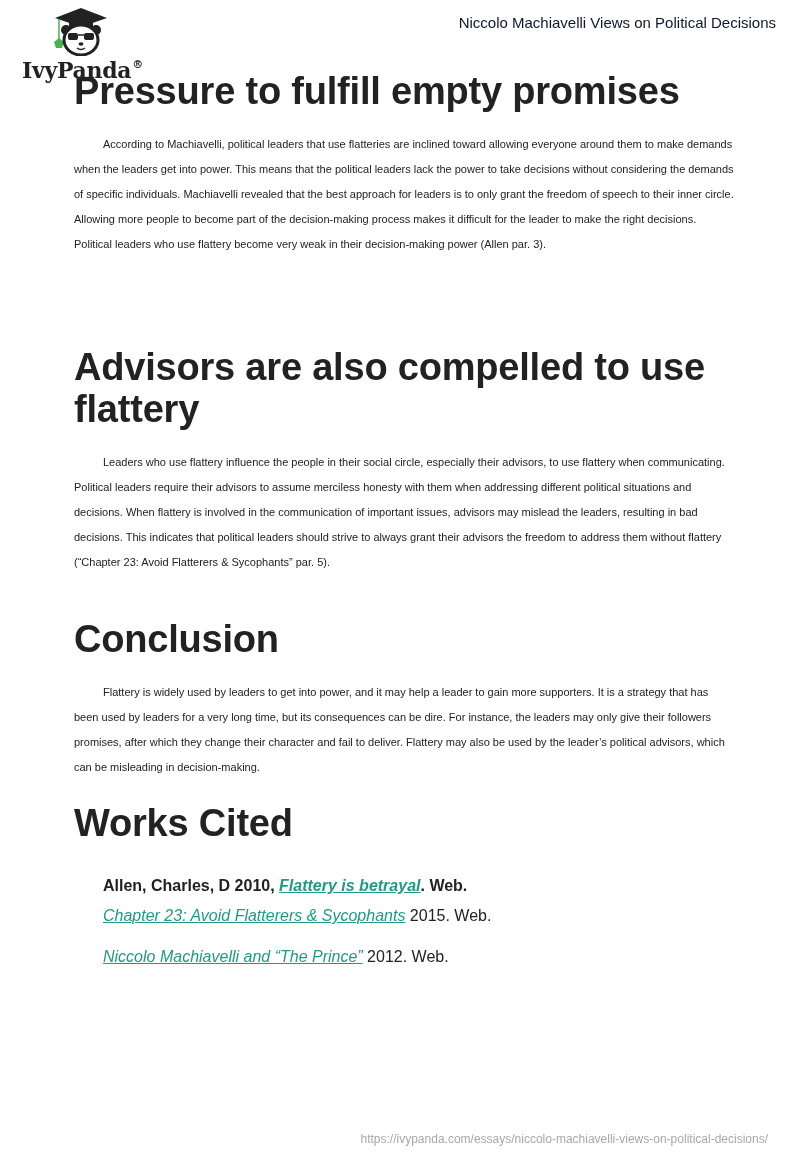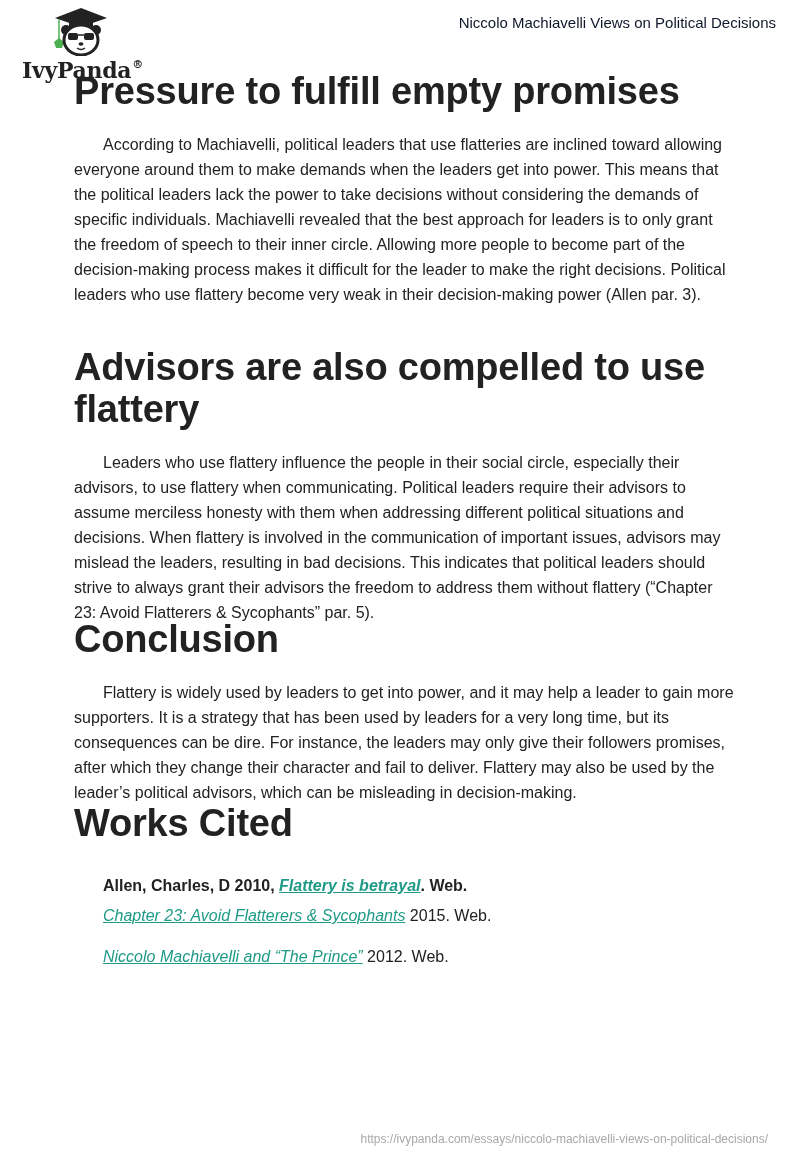--- a/index.html
+++ b/index.html
@@ -63,21 +63,21 @@
     }
     h2 {
       font-size: 38px;
       font-weight: bold;
       color: #222222;
       margin: 0;
       line-height: 42px;
       letter-spacing: -0.2px;
     }
     p.body {
-      font-size: 16px;
+      font-size: 11px;
       line-height: 25px;
       margin: 14px 0 0 0;
       text-indent: 29px;
       color: #222222;
     }
     .sec { position: absolute; left: 0; width: 660px; }
     .cite {
       font-size: 16px;
       line-height: 20px;
       margin: 0;

